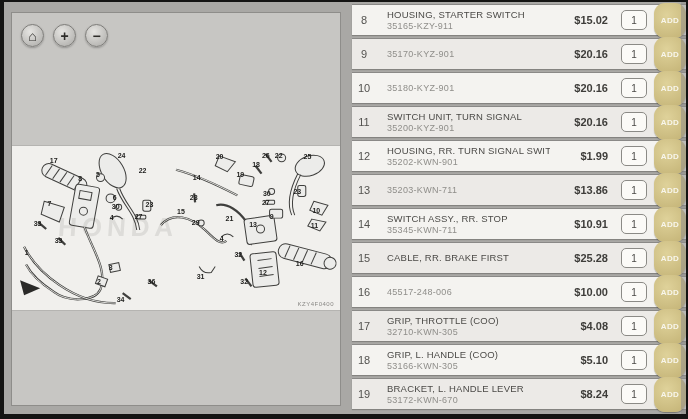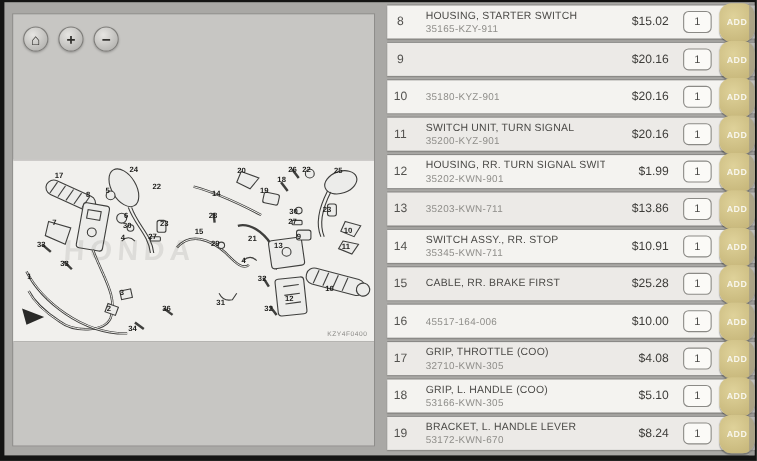--- a/index.html
+++ b/index.html
@@ -65,21 +65,21 @@
   .row.alt { background:#eceae7; }
   .row .num { width:24px; text-align:center; font-size:11px; color:#53524f; }
   .row .info { flex:1; padding-left:11px; overflow:hidden; min-width:0; }
   .row .name {
     font-size:9.5px; letter-spacing:.2px; color:#4b4a47;
     line-height:12px; white-space:nowrap;
   }
   .row .pno {
     font-size:9px; letter-spacing:.3px; color:#8f8e8a; line-height:11px; white-space:nowrap;
   }
-  .row .price { width:58px; text-align:right; font-size:11px; color:#3e3d3a; white-space:nowrap; }
+  .row .price { width:58px; text-align:right; font-size:11px; color:#3e3d3a; white-space:nowrap;font-weight:bold; }
   .row .qty {
     margin-left:13px; width:26px; height:20px;
     background:#fbfaf7; border:1px solid #8b8a86; border-radius:5px;
     font-size:10px; color:#4a4946;
     display:flex; align-items:center; justify-content:center;
   }
   .row .add {
     margin-left:7px; width:32px; height:35px; border-radius:11px;
     background:radial-gradient(circle at 40% 35%, #dfd29a, #c8b87c 80%);
     color:#f8f6ec; font-size:8px; font-weight:700; letter-spacing:.4px;
@@ -263,20 +263,21 @@
       <div class="pno">35165-KZY-911</div>
     </div>
     <div class="price">$15.02</div>
     <div class="qty">1</div>
     <div class="add">ADD</div>
   </div>
 
   <div class="row alt">
     <div class="num">9</div>
     <div class="info">
+      <div class="pno">35170-KYZ-901</div>
     </div>
     <div class="price">$20.16</div>
     <div class="qty">1</div>
     <div class="add">ADD</div>
   </div>
 
   <div class="row">
     <div class="num">10</div>
     <div class="info">
       <div class="pno">35180-KYZ-901</div>
@@ -335,21 +336,21 @@
       <div class="name">CABLE, RR. BRAKE FIRST</div>
     </div>
     <div class="price">$25.28</div>
     <div class="qty">1</div>
     <div class="add">ADD</div>
   </div>
 
   <div class="row">
     <div class="num">16</div>
     <div class="info">
-      <div class="pno">45517-164-006</div>
+      <div class="pno">45517-248-006</div>
     </div>
     <div class="price">$10.00</div>
     <div class="qty">1</div>
     <div class="add">ADD</div>
   </div>
 
   <div class="row alt">
     <div class="num">17</div>
     <div class="info">
       <div class="name">GRIP, THROTTLE (COO)</div>

